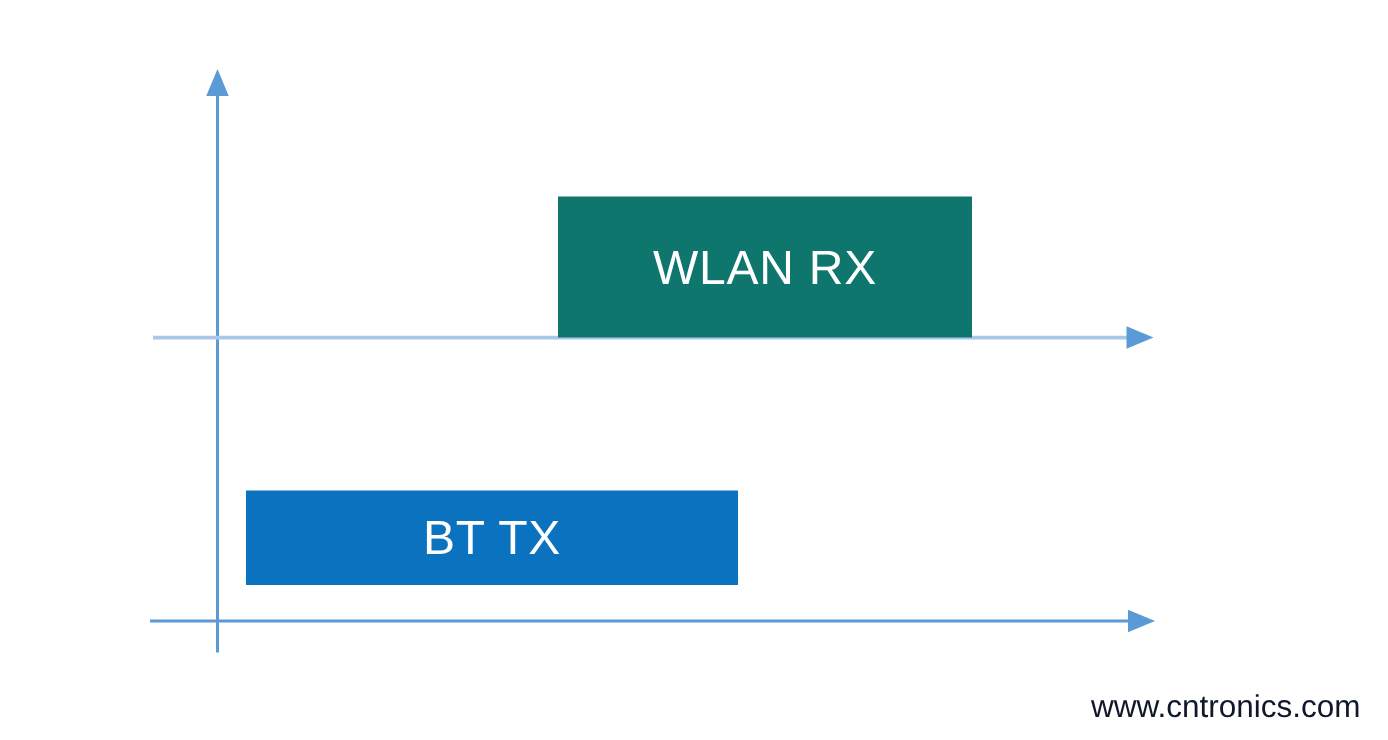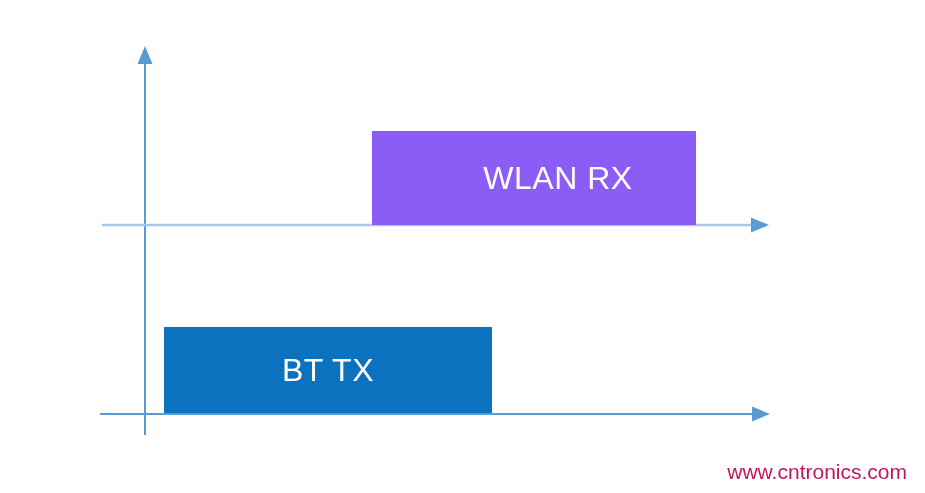--- a/index.html
+++ b/index.html
@@ -29,21 +29,21 @@
   .bar-wlan {
     left: 372px;
     top: 131px;
     width: 276px;
     height: 94px;
   }
   .bar-bt {
     left: 164px;
     top: 327px;
     width: 328px;
-    height: 86px;
+    height: 63px;
   }
   .bar-label {
     color: #ffffff;
     font-size: 32px;
     letter-spacing: 0.5px;
     white-space: nowrap;
   }
   .time-label {
     position: absolute;
     left: 337px;
@@ -72,24 +72,24 @@
     <line x1="145" y1="60" x2="145" y2="435" stroke-width="2" stroke="#5B9BD5"></line>
     <polygon points="145,46 137.5,64 152.5,64" fill="#5B9BD5"></polygon>
 
     <line x1="102" y1="225" x2="752" y2="225" stroke-width="2.5" stroke="#A9C7E8"></line>
     <polygon points="769,225 751,217.5 751,232.5" fill="#5B9BD5"></polygon>
 
     <line x1="100" y1="414" x2="753" y2="414" stroke-width="2" stroke="#5B9BD5"></line>
     <polygon points="770,414 752,406.5 752,421.5" fill="#5B9BD5"></polygon>
   </svg>
 
-  <div class="bar bar-wlan" style="background: #8b5cf6; padding-left: 48px;">
+  <div class="bar bar-wlan" style="background: #0f766e;">
     <span class="bar-label" style="color: rgb(255, 255, 255);">WLAN RX</span>
   </div>
 
   <div class="bar bar-bt" style="background: rgb(10, 114, 191);">
     <span class="bar-label" style="color: rgb(255, 255, 255);">BT TX</span>
   </div>
 
 
-  <div class="watermark" style="color: #be185d;">www.cntronics.com</div>
+  <div class="watermark" style="color: #0f172a;">www.cntronics.com</div>
 
 </div>
 
 </body></html>

